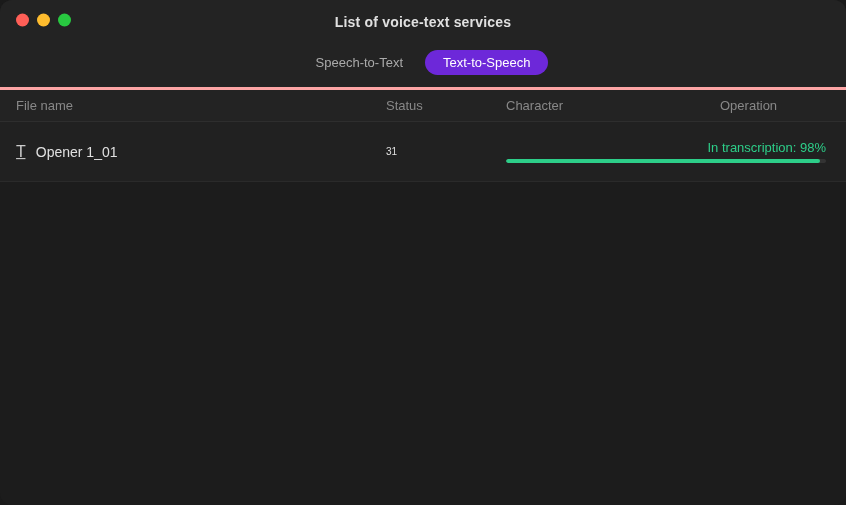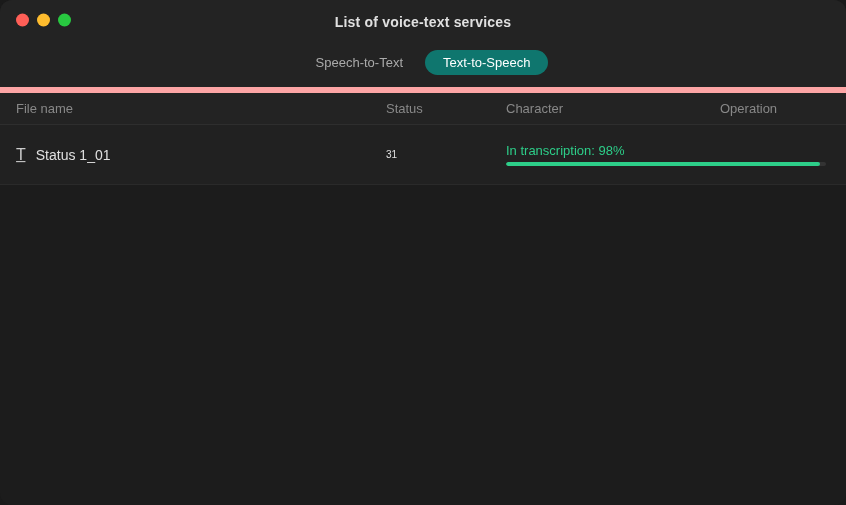--- a/index.html
+++ b/index.html
@@ -73,35 +73,35 @@
       letter-spacing: 0.2px;
     }
 
     .tab-bar {
       display: flex;
       justify-content: center;
       align-items: center;
       padding: 10px 0 12px;
       gap: 4px;
       background-color: #232323;
-      border-bottom: 6px solid #fca5a5;
+      border-bottom: 3px solid #fca5a5;
     }
 
     .tab {
       padding: 5px 18px;
       border-radius: 20px;
       font-size: 13px;
       cursor: pointer;
       color: #aaaaaa;
       background: transparent;
       border: none;
     }
 
     .tab.active {
-      background-color: #0f766e;
+      background-color: #6d28d9;
       color: #ffffff;
     }
 
     .table-container {
       flex: 1;
       overflow: hidden;
     }
 
     .table-header {
       display: grid;
@@ -144,20 +144,21 @@
 
     .character-cell {
       font-size: 10px;
       color: #e0e0e0;
     }
 
     .status-cell {
       display: flex;
       flex-direction: column;
       gap: 4px;
+      align-items: flex-end;
     }
 
     .status-text {
       font-size: 13px;
       color: #2dce89;
     }
 
     .progress-bar-bg {
       width: 320px;
       height: 4px;
@@ -203,21 +204,21 @@
       <div class="table-header-cell">File name</div>
       <div class="table-header-cell">Status</div>
       <div class="table-header-cell">Character</div>
       <div class="table-header-cell">Operation</div>
     </div>
 
     <div class="table-row">
 
       <div class="file-name-cell">
         <span class="file-icon">T̲</span>
-        <span>Status 1_01</span>
+        <span>Opener 1_01</span>
       </div>
 
       <div class="character-cell">
         <span>31</span>
       </div>
 
       <div class="status-cell">
         <span class="status-text">In transcription: 98%</span>
         <div class="progress-bar-bg">
           <div class="progress-bar-fill" style="width: 98%;"></div>

